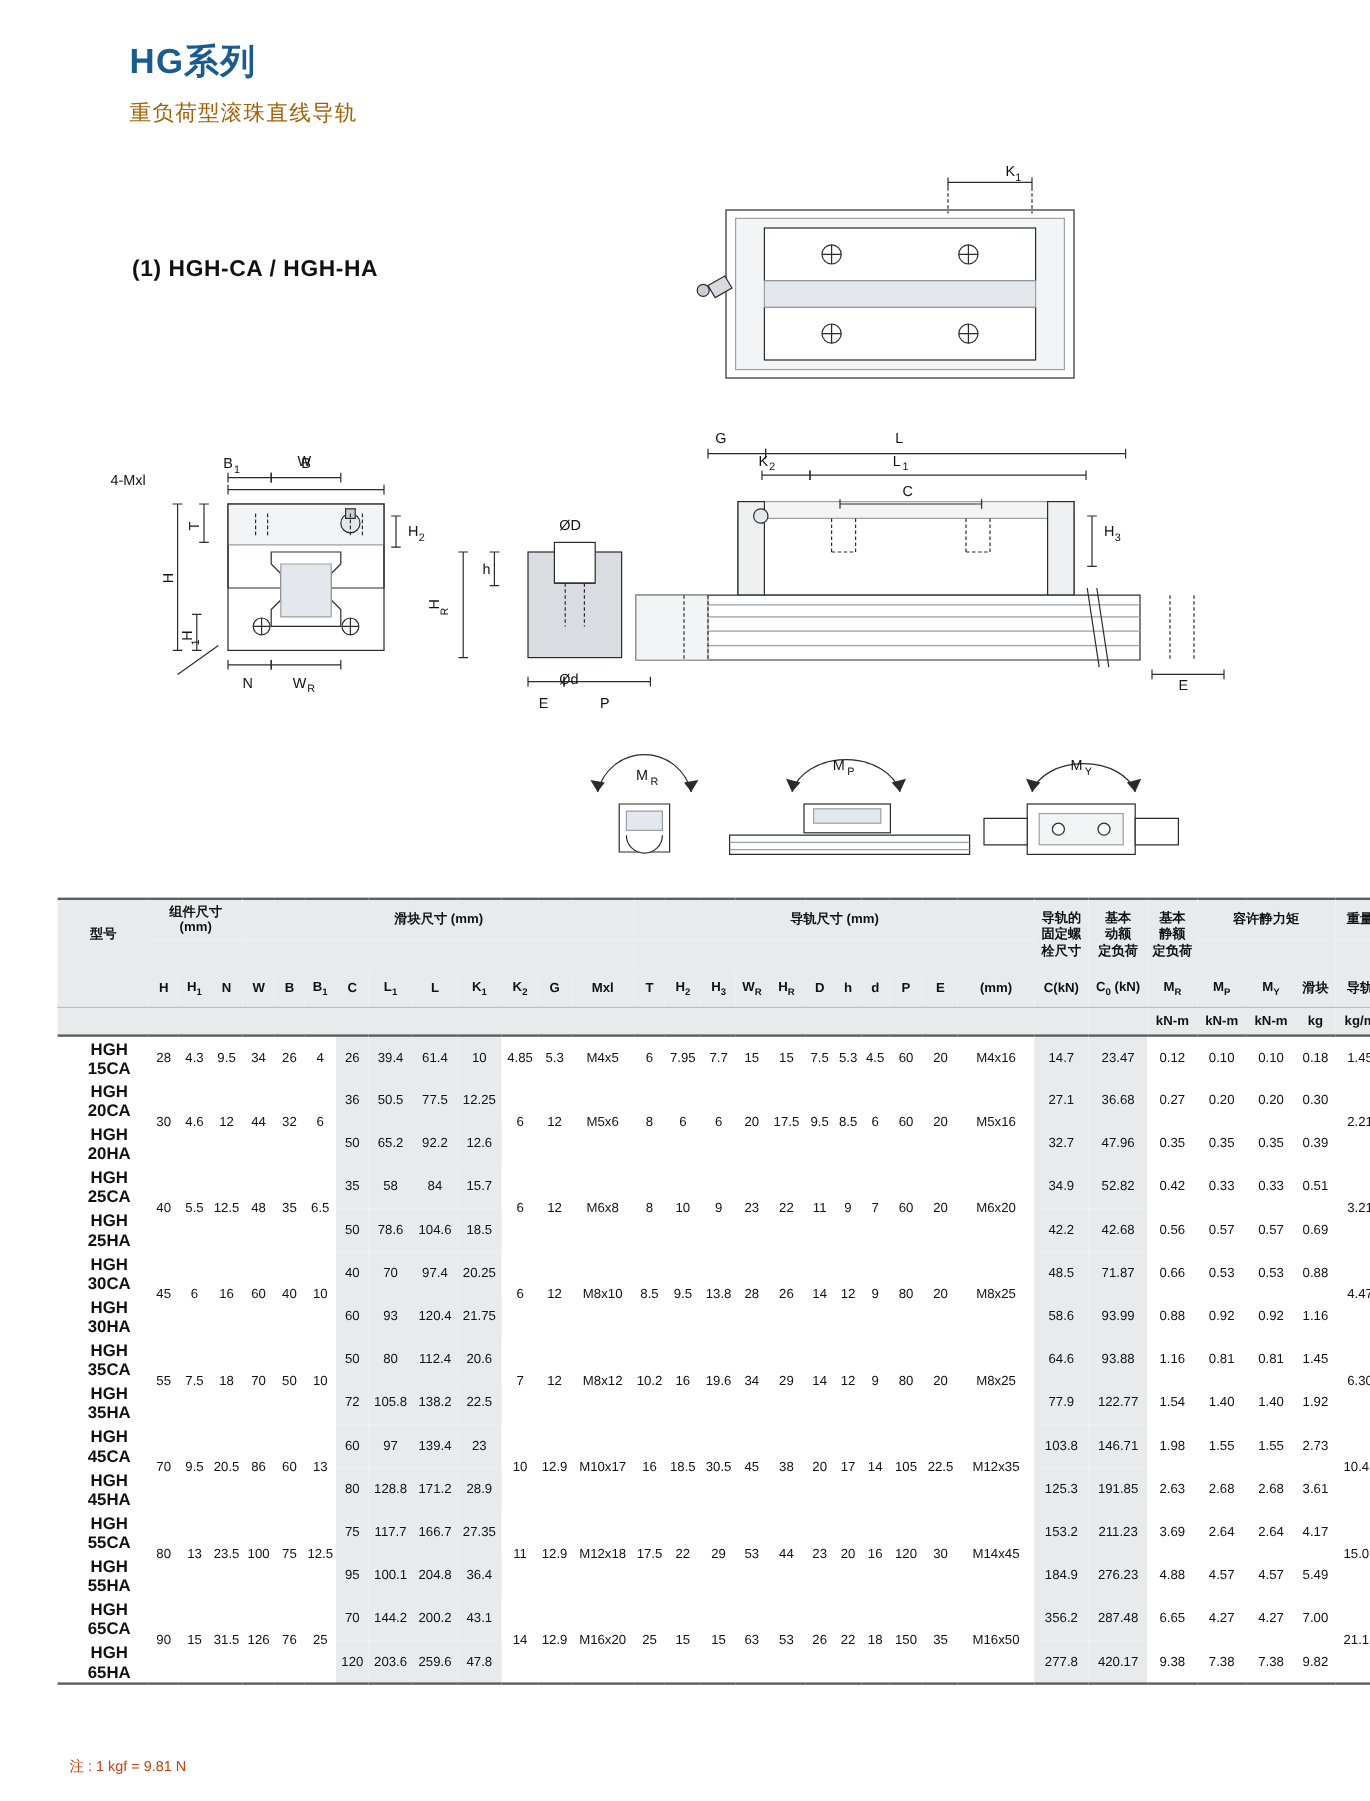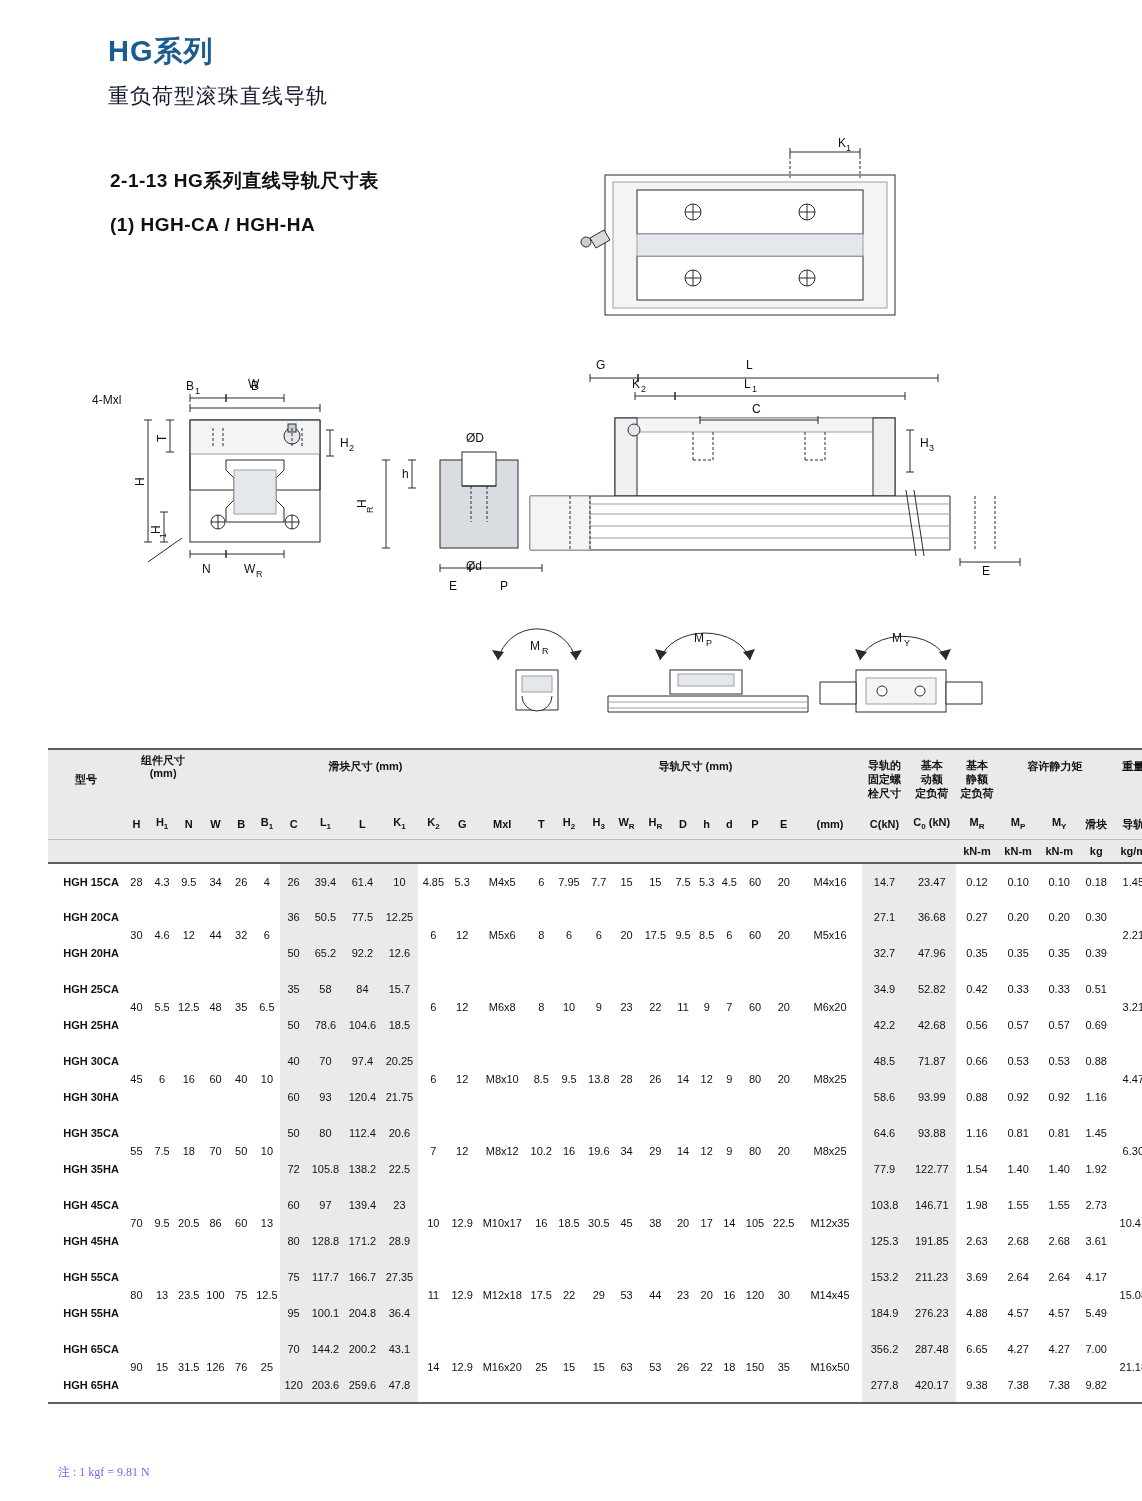--- a/index.html
+++ b/index.html
@@ -8,53 +8,52 @@
     font-family:"Liberation Sans", sans-serif;
     color:#1b1b1b;
     position:relative;
     overflow:hidden;
   }
   .page{position:relative;width:1142px;height:1501px;margin-left:30px;}
 
   
   .hdr{position:absolute;left:78px;top:32px;}
   .hdr-title{font-size:29px;font-weight:bold;color:#1b5c8f;letter-spacing:1px;}
-  .hdr-sub{font-size:21px;color:#0f172a;margin-top:10px;letter-spacing:1px;}
+  .hdr-sub{font-size:18px;color:#a16207;margin-top:10px;letter-spacing:1px;}
 
   .sec-title{position:absolute;left:80px;top:168px;font-size:19px;font-weight:bold;color:#111;letter-spacing:.5px;}
   .sec-sub{position:absolute;left:80px;top:214px;font-size:19px;font-weight:bold;color:#111;letter-spacing:.5px;}
 
   
   .drawings{position:absolute;left:0;top:130px;width:1142px;height:600px;}
 
   
   .tbl-wrap{position:absolute;left:18px;top:748px;width:1106px;}
   table.spec{border-collapse:collapse;width:1106px;font-size:11px;color:#111;}
   table.spec td,table.spec th{border:0;text-align:center;vertical-align:middle;padding:0;}
   .hdrrow td{font-weight:bold;font-size:11px;line-height:1.15;}
   .grayhdr{background:#e9eaec;}
   .gray{background:#e9eaec;}
   .white{background:#ffffff;}
   .topline{border-top:2px solid #5a5f63 !important;}
   .botline{border-bottom:2px solid #5a5f63 !important;}
   .thinline{border-bottom:1px solid #b9bdc1 !important;}
-  .note{position:absolute;left:28px;top:1464px;font-size:12px;color:#8b5cf6;font-family:Liberation Serif, serif;}
+  .note{position:absolute;left:28px;top:1464px;font-size:12px;color:#c2410c;}
   sub{font-size:8px;}
-  .modelcell{text-align:left;padding-left:10px !important;font-weight:bold;font-size:11px;}
+  .modelcell{text-align:left;padding-left:10px !important;font-weight:bold;font-size:14px;}
 </style>
 </head>
 <body>
 
 <div class="page">
 
   <div class="hdr">
     <div class="hdr-title">HG系列</div>
     <div class="hdr-sub">重负荷型滚珠直线导轨</div>
   </div>
-  <div class="sec-title">2-1-13 HG系列直线导轨尺寸表</div>
   <div class="sec-sub">(1) HGH-CA / HGH-HA</div>
 
   <svg class="drawings" viewBox="0 0 1142 600" width="1142" height="600">
     <g stroke="#2b2b2b" fill="none" stroke-width="1" font-family="Liberation Sans, sans-serif" font-size="12">
 
       <g>
         <rect x="575" y="45" width="290" height="140" fill="#ffffff" stroke="#2b2b2b"></rect>
         <rect x="583" y="52" width="274" height="126" fill="#f2f4f6" stroke="#9aa0a6"></rect>
         <rect x="607" y="60" width="226" height="44" fill="#ffffff" stroke="#2b2b2b"></rect>
         <rect x="607" y="126" width="226" height="44" fill="#ffffff" stroke="#2b2b2b"></rect>

